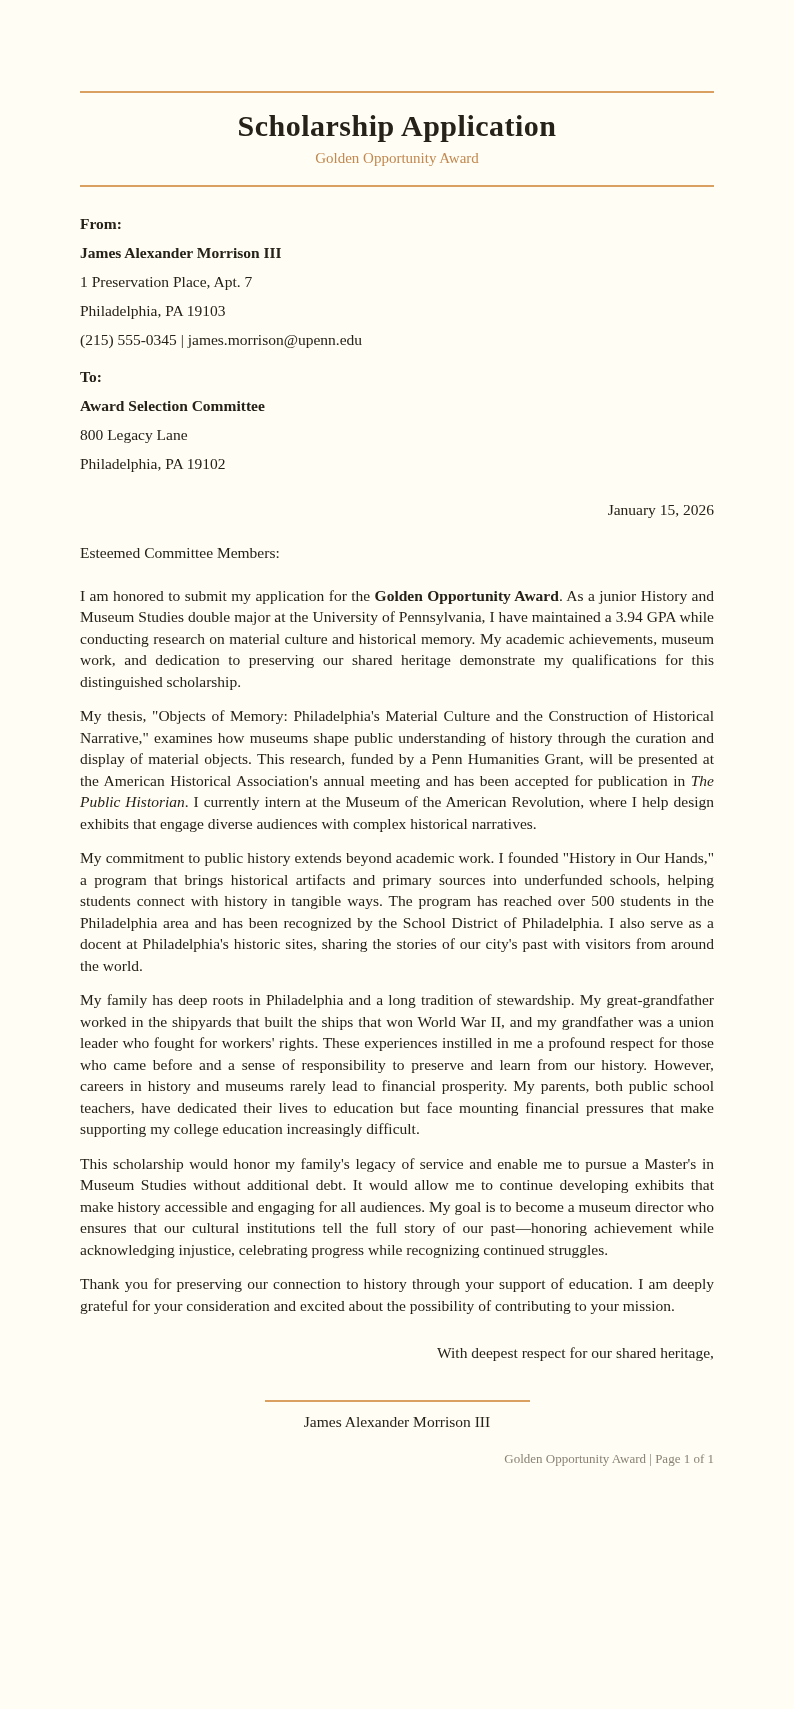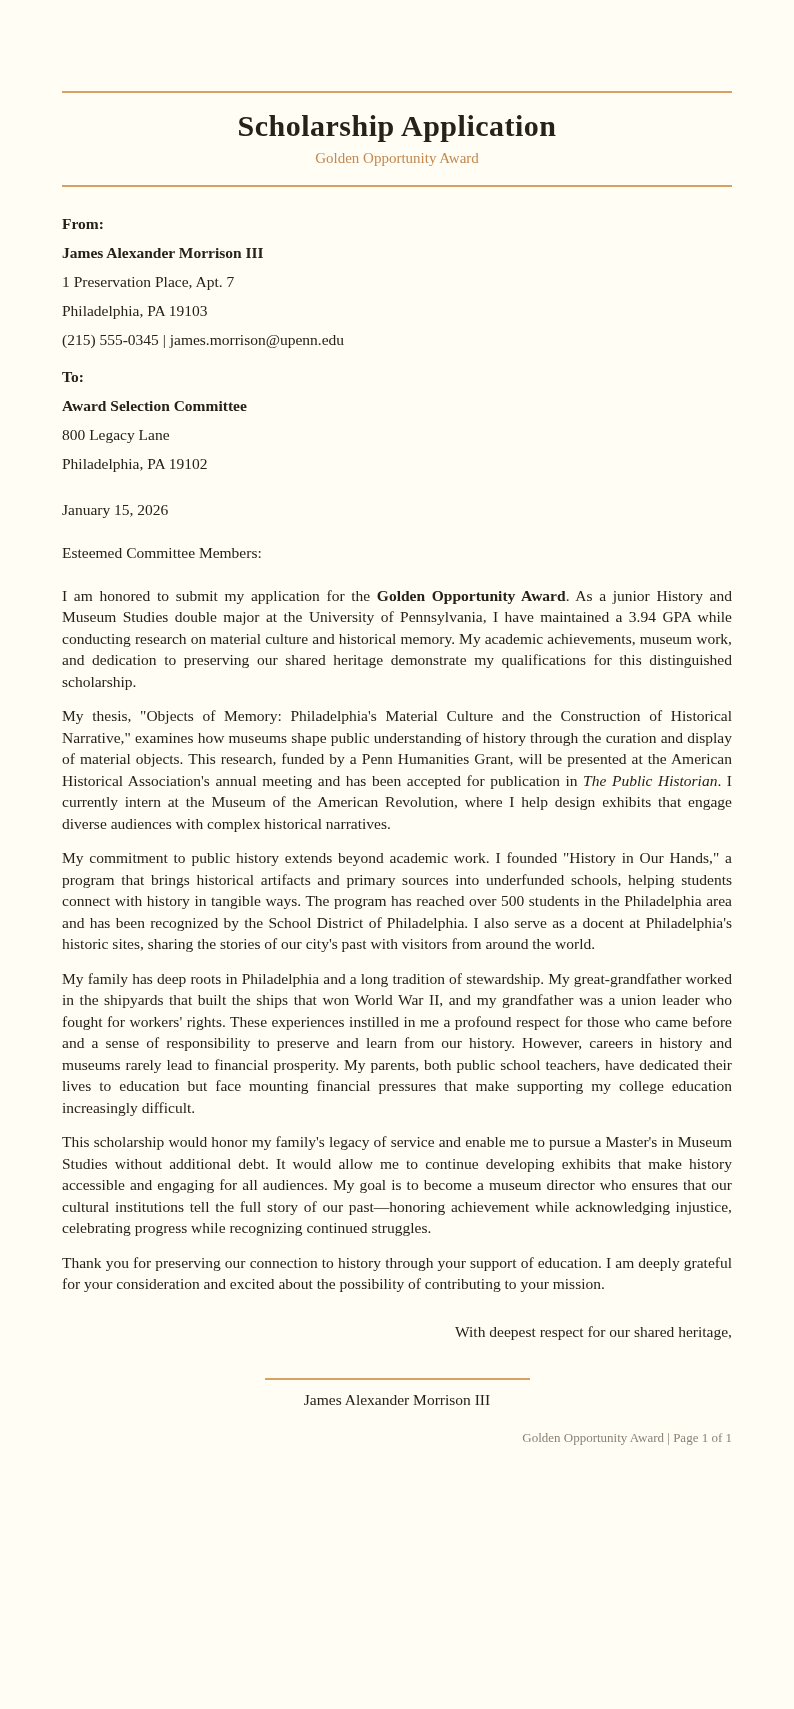--- a/index.html
+++ b/index.html
@@ -9,21 +9,21 @@
     --body-text: #262119;
     --footer-text: #8A8275;
   }
   html, body { margin: 0; padding: 0; }
   body { background: var(--background); }
 
   .page {
     width: 794px;
     height: 1709px;
     box-sizing: border-box;
-    padding: 91px 62px 0;
+    padding: 91px 80px 0;
     background: var(--background);
     color: var(--body-text);
     font-family: "Liberation Serif", "DejaVu Serif", serif;
     font-size: 15.5px;
     line-height: 21.5px;
     display: flex;
     flex-direction: column;
     overflow: hidden;
   }
 
@@ -49,21 +49,21 @@
     font-size: 15px;
     color: var(--subtitle-text);
     margin: 0 0 15px;
   }
 
   .addr-block p { margin: 0 0 7.5px; }
   .from-block { margin-top: 26px; }
   .to-block { margin-top: 8px; }
   .bold { font-weight: bold; }
 
-  .date-line { text-align: left; margin: 17px 0 0; }
+  .date-line { text-align: right; margin: 17px 0 0; }
   .salutation { margin: 22px 0 21px; }
 
   p.body-para {
     text-align: justify;
     margin: 0 0 13px;
   }
 
   .closing { text-align: right; margin: 13px 0 0; }
 
   .sig-rule {

